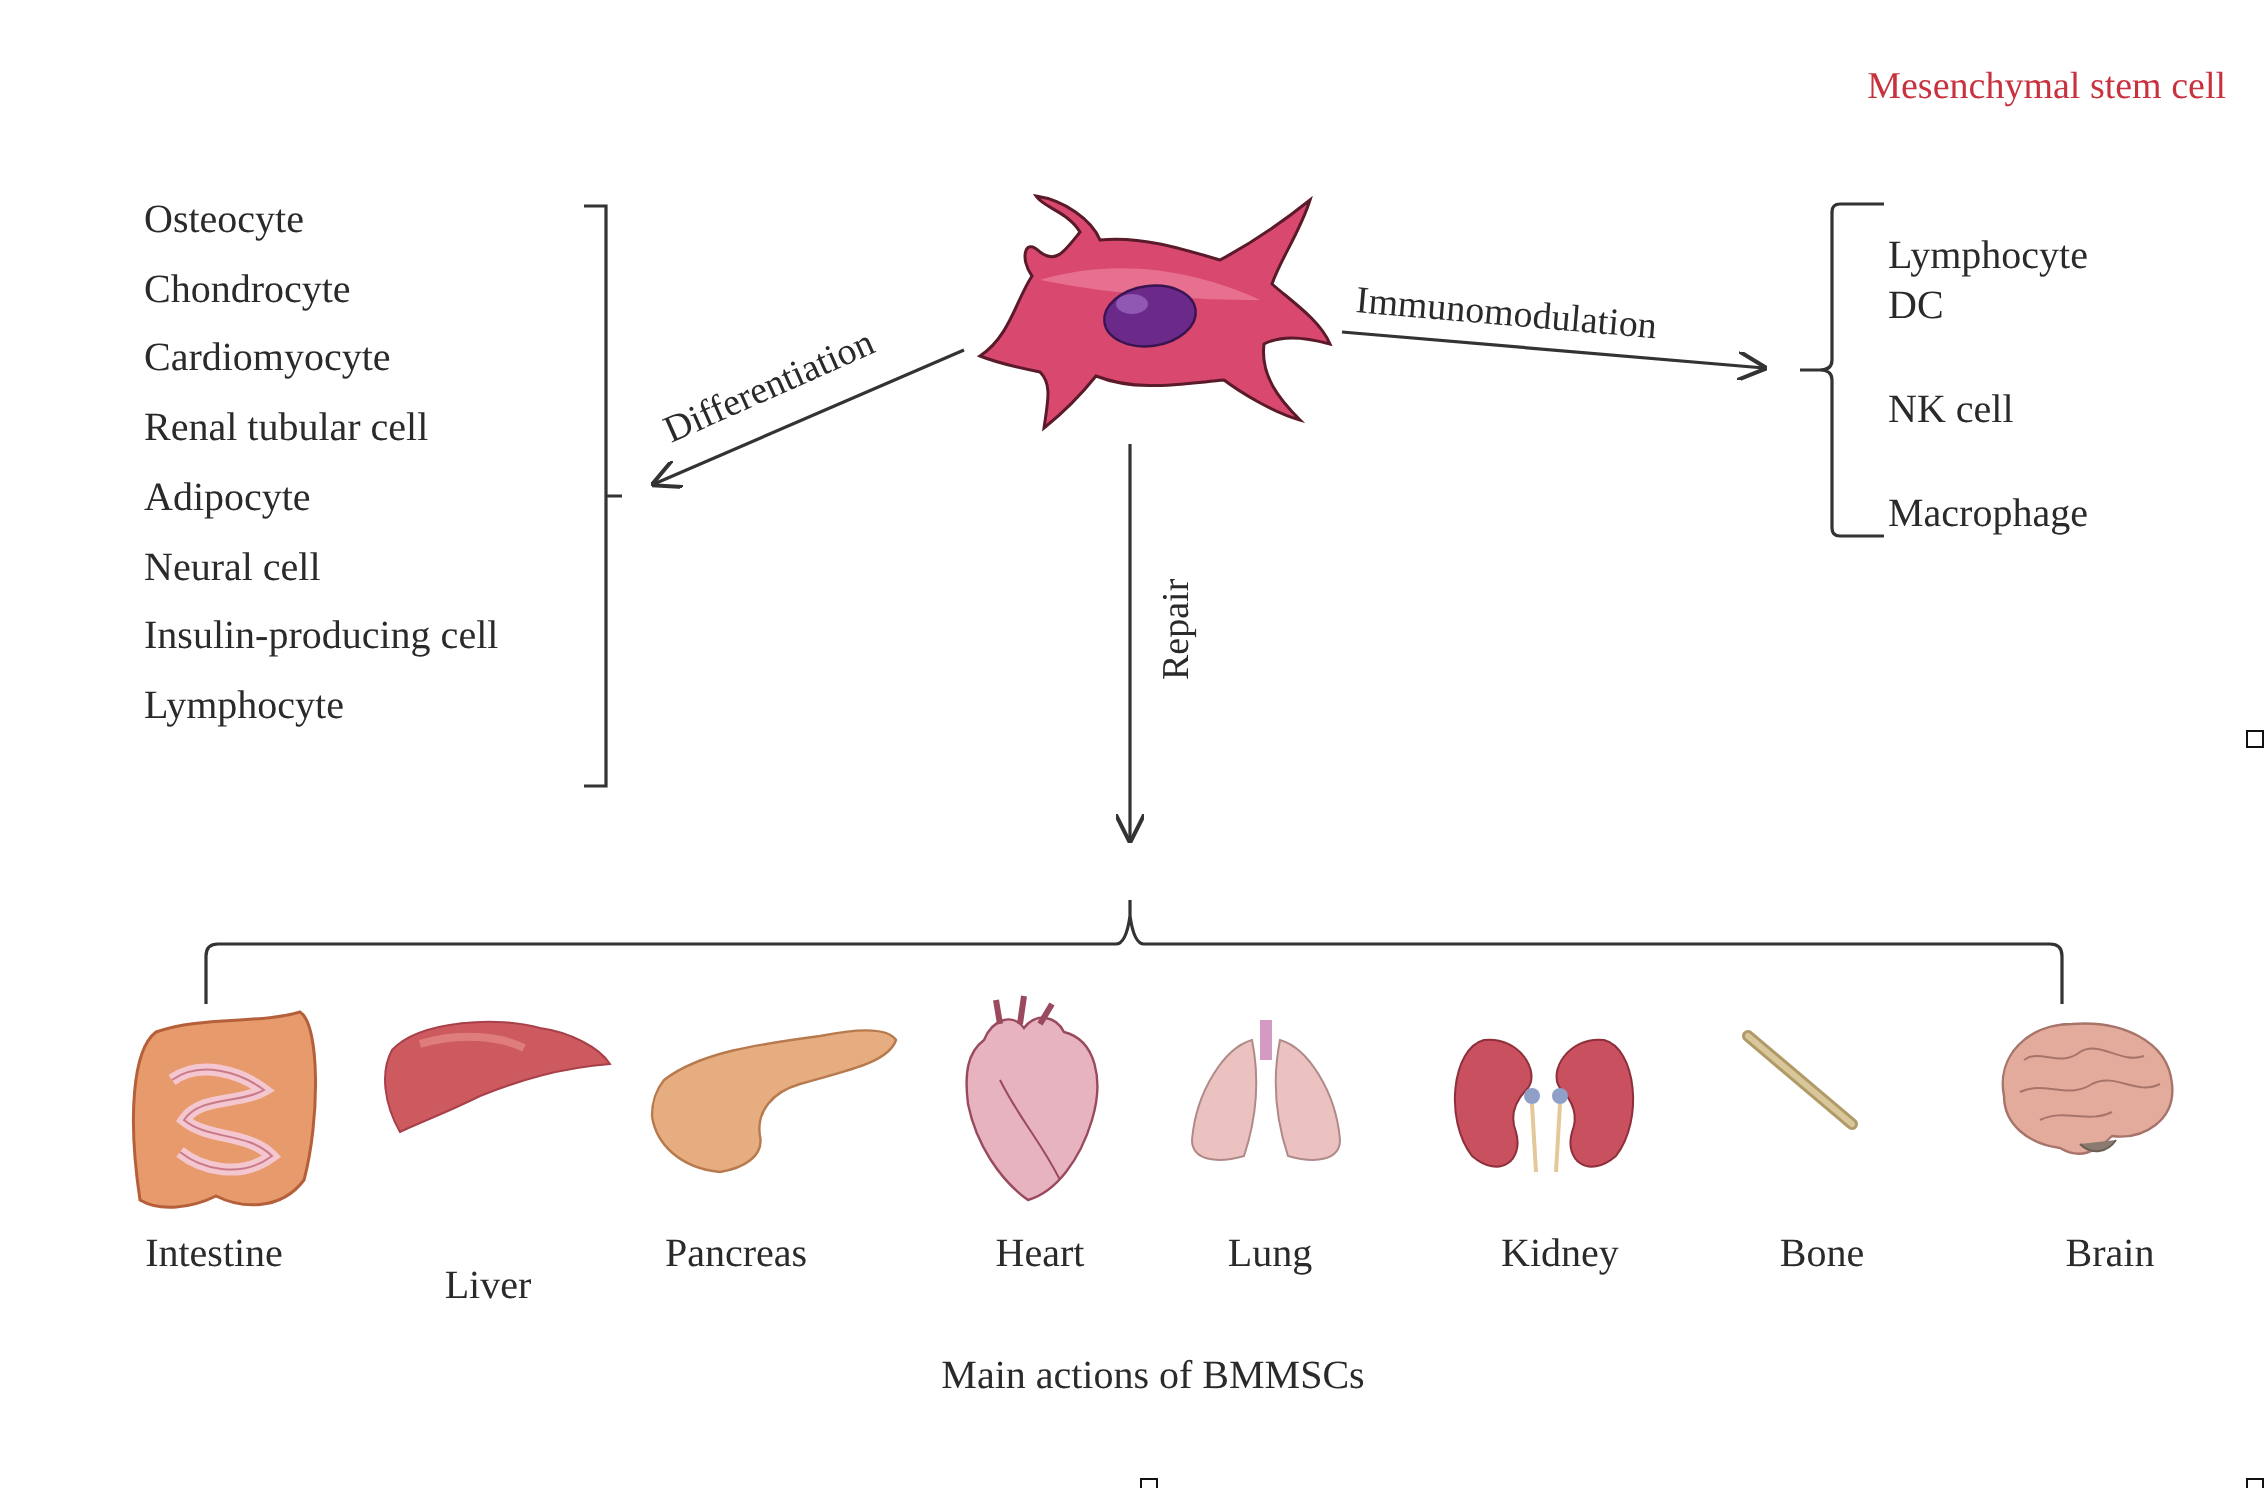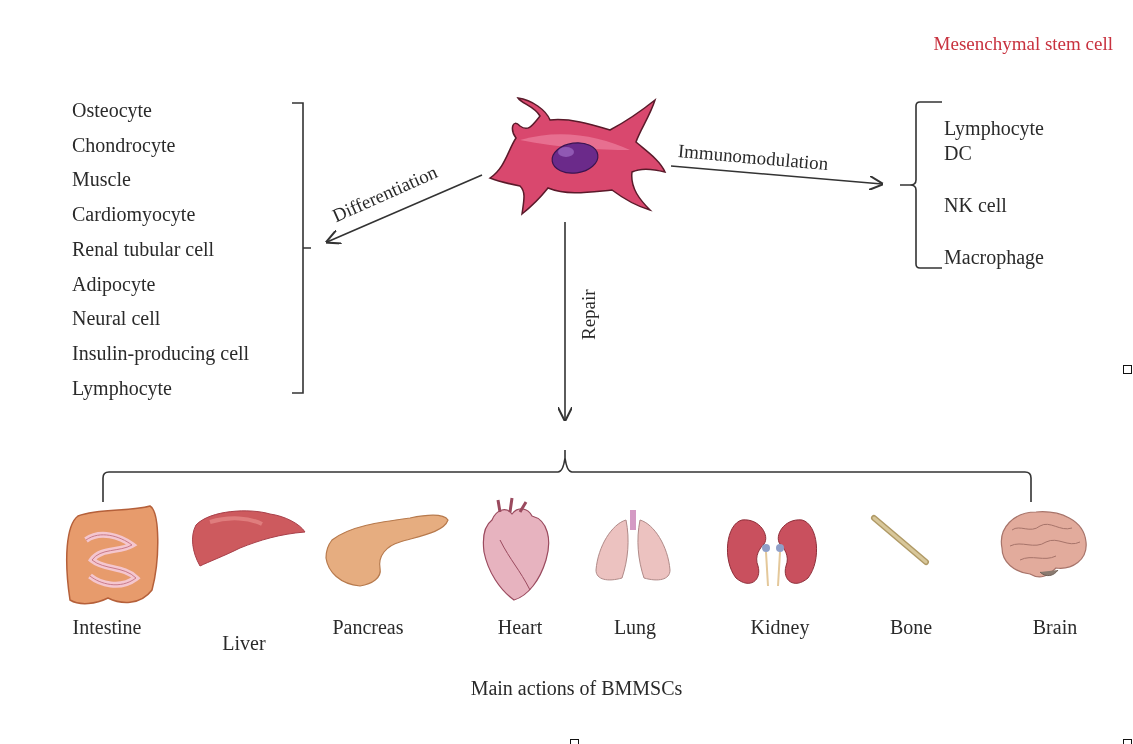--- a/index.html
+++ b/index.html
@@ -48,21 +48,20 @@
 <svg width="1133" height="744" style="pointer-events:none">
   <path d="M490,178 C505,168 508,150 516,138 C510,130 512,118 520,126 C528,132 532,126 540,116 C534,106 522,104 518,98 C532,100 546,110 550,120 C570,118 590,124 610,130 C625,122 640,112 655,100 C650,116 640,130 636,142 C645,150 660,160 665,172 C650,168 640,168 632,172 C630,188 640,200 650,210 C636,206 620,196 612,190 C590,192 568,196 548,188 C540,198 532,206 522,214 C524,200 526,192 520,186 C510,184 500,182 490,178 Z" fill="#d9486e" stroke="#5a1a2a" stroke-width="1.5"></path>
   <path d="M520,140 C560,128 600,136 630,150 C600,150 560,148 520,140 Z" fill="#f08aa6" opacity="0.6"></path>
   <ellipse cx="575" cy="158" rx="23" ry="15" transform="rotate(-8 575 158)" fill="#6b2a8a" stroke="#3a1450" stroke-width="1.2"></ellipse>
   <ellipse cx="566" cy="152" rx="8" ry="5" fill="#a06cc4" opacity="0.7"></ellipse>
 </svg>
 
 <div class="abs list left-list">
   <div>Osteocyte</div>
   <div>Chondrocyte</div>
-  <div>Muscle</div>
   <div>Cardiomyocyte</div>
   <div>Renal tubular cell</div>
   <div>Adipocyte</div>
   <div>Neural cell</div>
   <div>Insulin-producing cell</div>
   <div>Lymphocyte</div>
 </div>
 
 <div>
   <div class="right-item" style="top:77px;margin-top:40px;">Lymphocyte</div>

